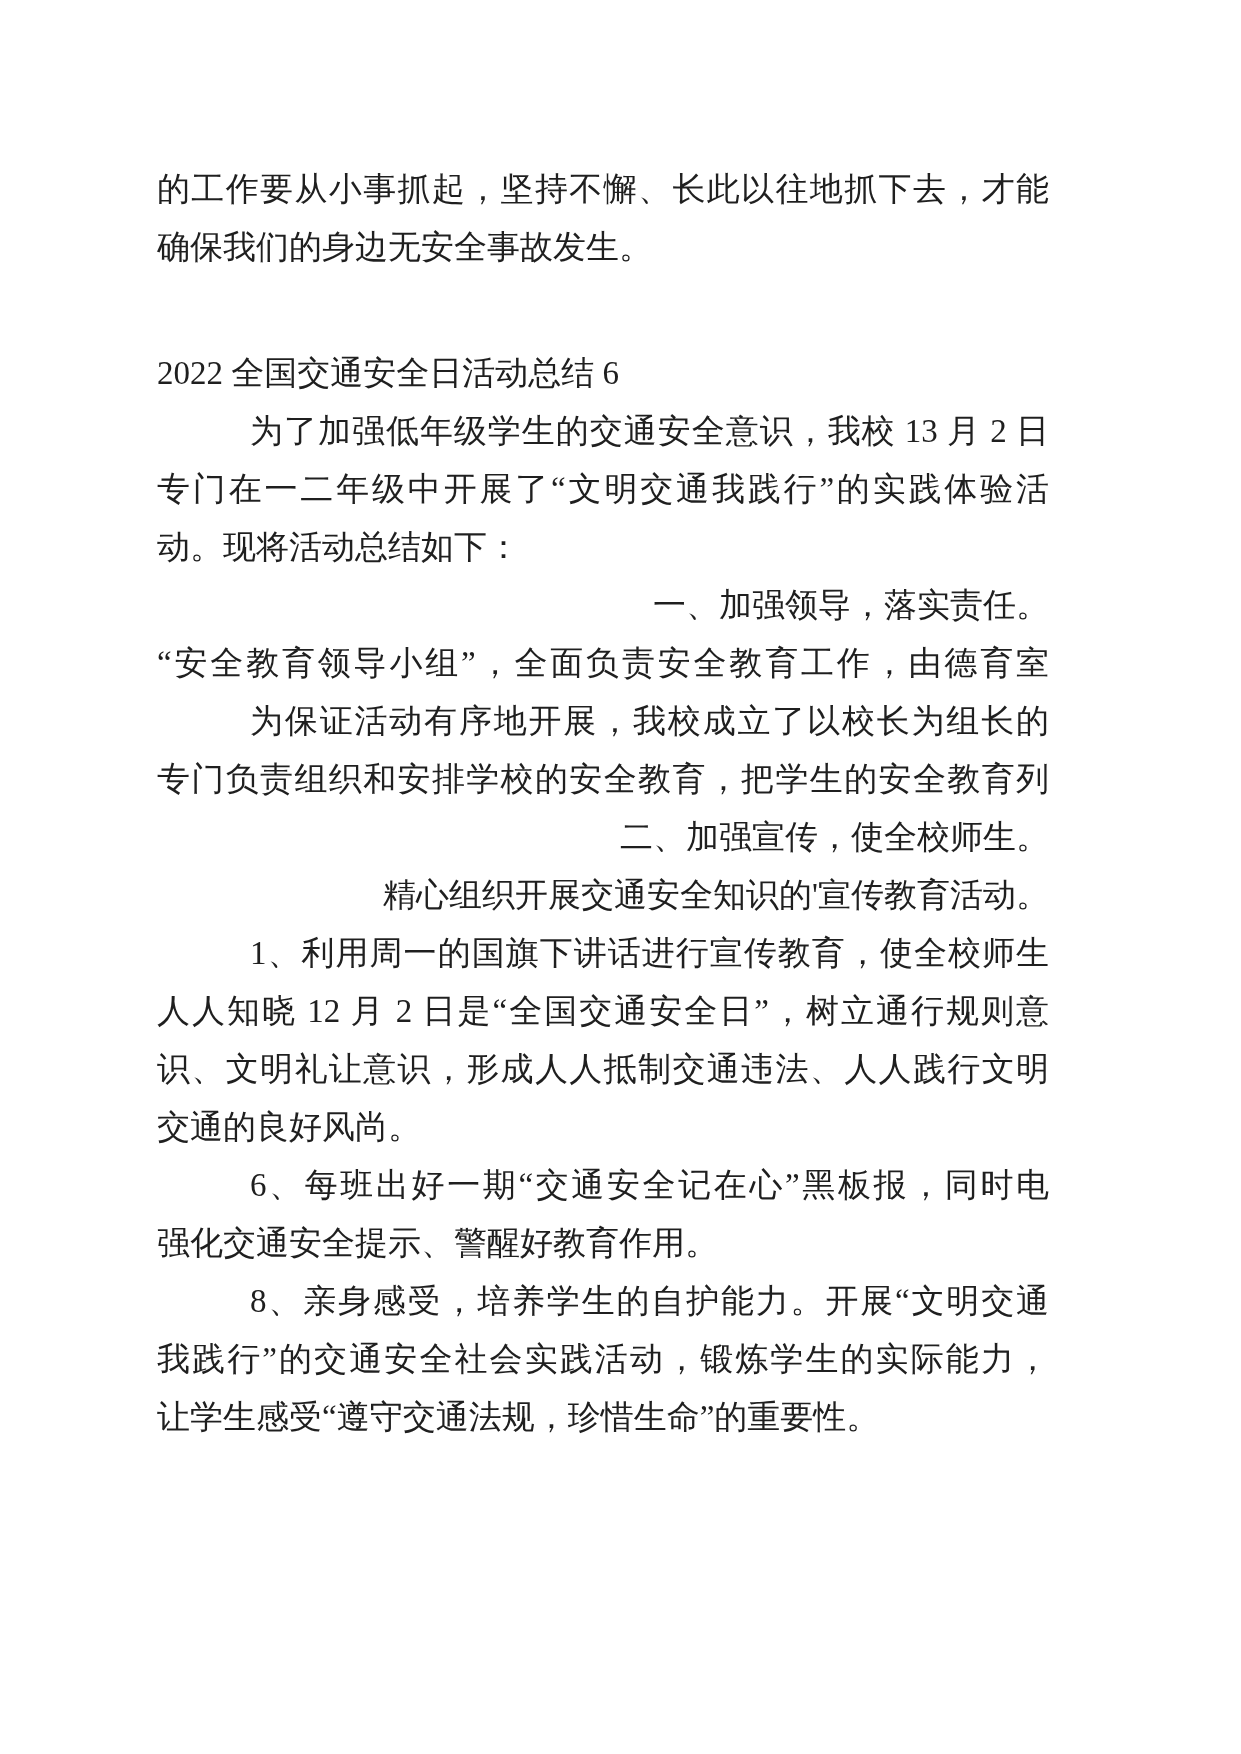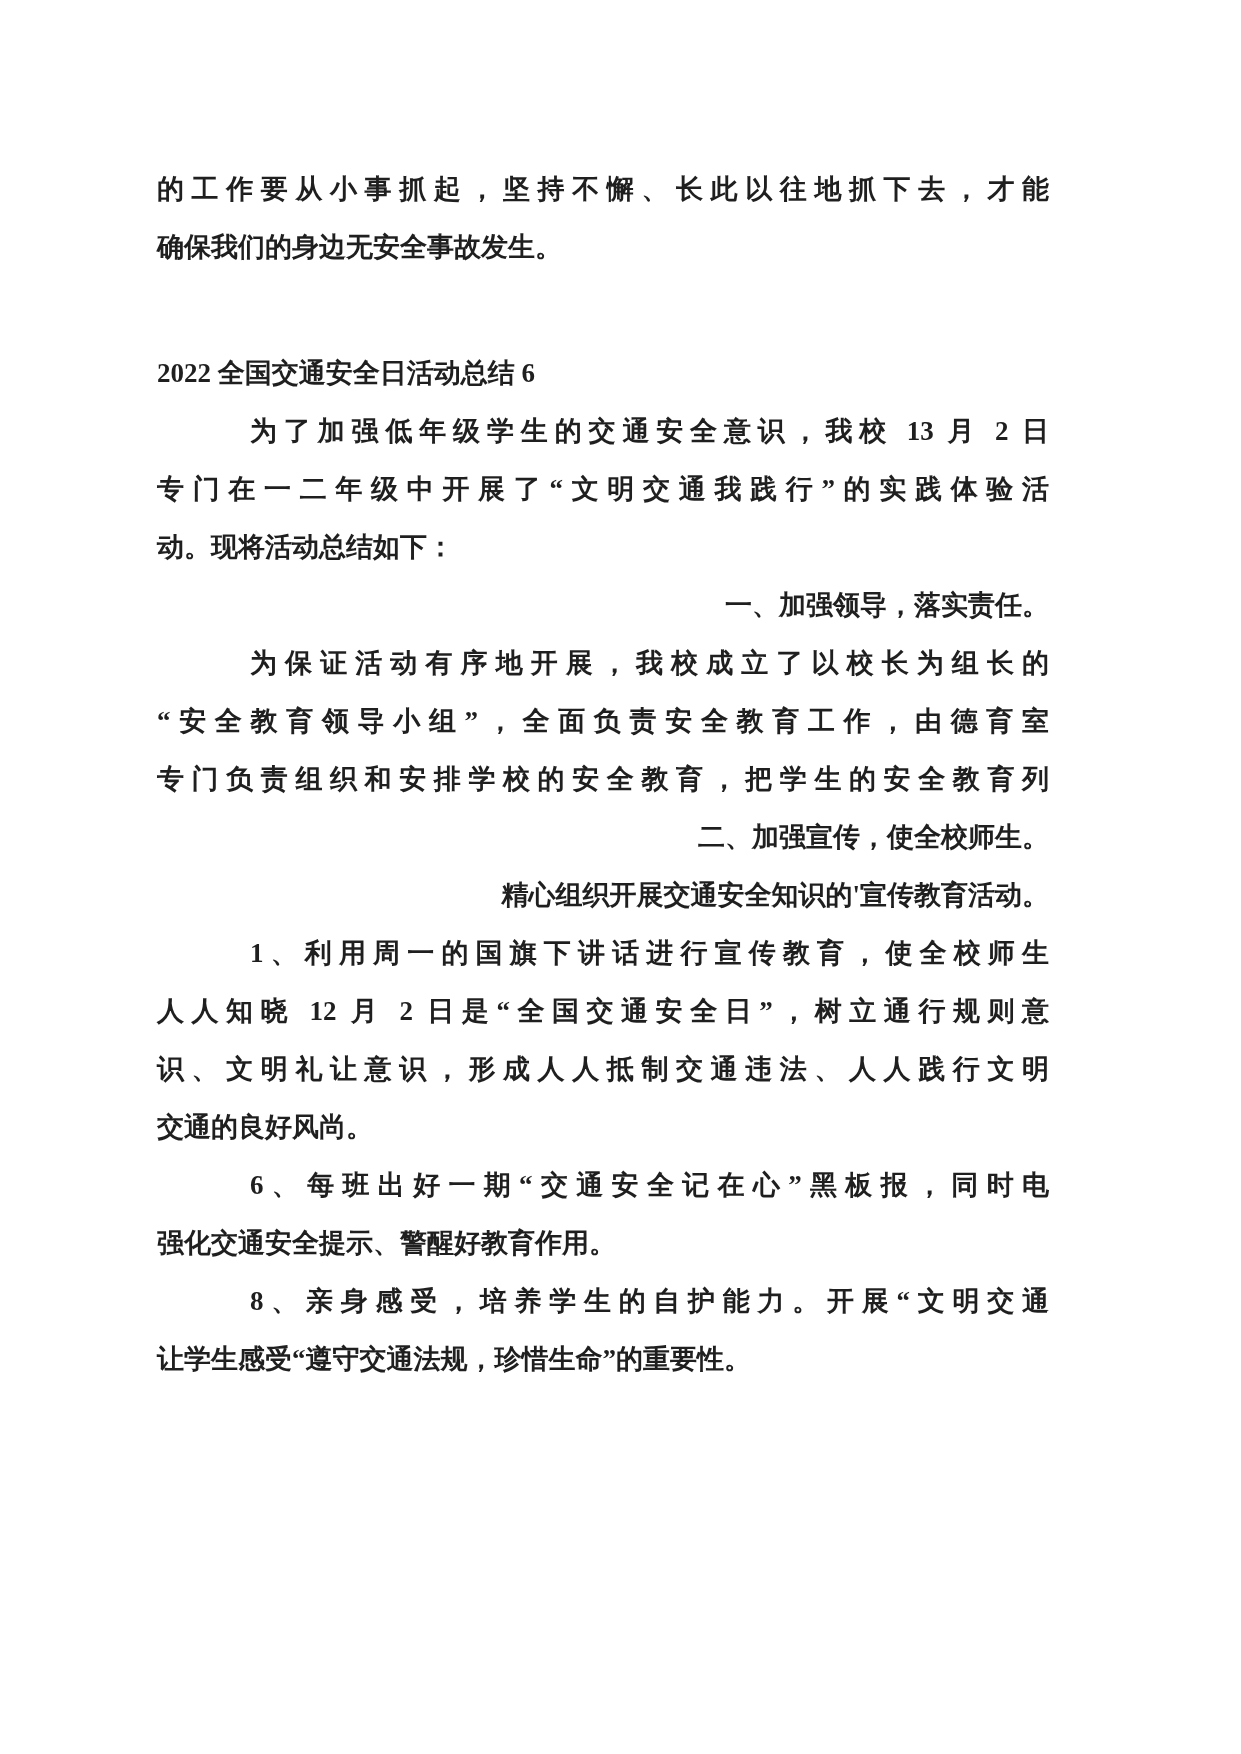--- a/index.html
+++ b/index.html
@@ -18,22 +18,22 @@
     font-family: "Liberation Serif", "DejaVu Serif", serif;
     overflow: hidden;
   }
   .content {
     padding: 160px 0 0 157px;
     width: 892px;
   }
   .line {
     height: 58px;
     line-height: 58px;
-    font-size: 27px;
-    font-weight: bold;
+    font-size: 33px;
+    font-weight: normal;
     letter-spacing: 0;
     white-space: normal;
   }
   .line.indent {
     padding-left: 93px;
     text-align: right;
   }
   .line.fill {
     text-align: justify;
     text-align-last: justify;
@@ -51,28 +51,29 @@
     <div>
         <div class="line fill">的工作要从小事抓起，坚持不懈、长此以往地抓下去，才能</div>
         <div class="line">确保我们的身边无安全事故发生。</div>
       </div>
     <div class="line heading">2022 全国交通安全日活动总结 6</div>
     <div>
         <div class="line indent fill">为了加强低年级学生的交通安全意识，我校 13 月 2 日</div>
         <div class="line fill">专门在一二年级中开展了“文明交通我践行”的实践体验活</div>
         <div class="line">动。现将活动总结如下：</div>
         <div class="line indent">一、加强领导，落实责任。</div>
+        <div class="line fill">“安全教育领导小组”，全面负责安全教育工作，由德育室</div>
         <div class="line indent fill">为保证活动有序地开展，我校成立了以校长为组长的</div>
-        <div class="line fill">“安全教育领导小组”，全面负责安全教育工作，由德育室</div>
         <div class="line fill">专门负责组织和安排学校的安全教育，把学生的安全教育列</div>
         <div class="line indent">二、加强宣传，使全校师生。</div>
         <div class="line indent">精心组织开展交通安全知识的'宣传教育活动。</div>
         <div class="line indent fill">1、利用周一的国旗下讲话进行宣传教育，使全校师生</div>
         <div class="line fill">人人知晓 12 月 2 日是“全国交通安全日”，树立通行规则意</div>
         <div class="line fill">识、文明礼让意识，形成人人抵制交通违法、人人践行文明</div>
         <div class="line">交通的良好风尚。</div>
         <div class="line indent fill">6、每班出好一期“交通安全记在心”黑板报，同时电</div>
         <div class="line">强化交通安全提示、警醒好教育作用。</div>
         <div class="line indent fill">8、亲身感受，培养学生的自护能力。开展“文明交通</div>
+        <div class="line fill">我践行”的交通安全社会实践活动，锻炼学生的实际能力，</div>
         <div class="line">让学生感受“遵守交通法规，珍惜生命”的重要性。</div>
       </div>
   </div>
 </div>
 
 </body></html>

